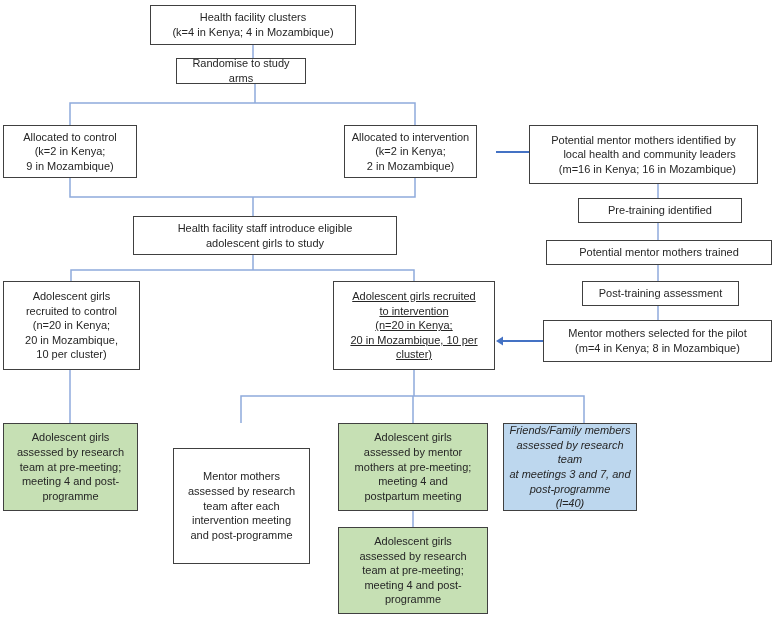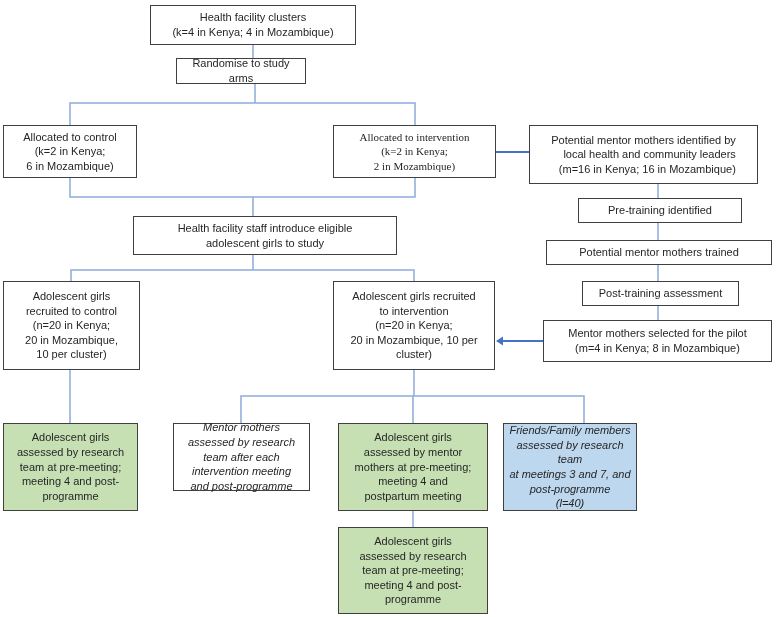--- a/index.html
+++ b/index.html
@@ -33,31 +33,31 @@
     color: var(--text, #262626);
     white-space: pre-line;
     padding: 2px 4px;
   }
   .node.green { background: var(--green-fill, #c6e0b4); }
   .node.blue  { background: var(--blue-fill, #bdd7ee); }
 
   #n1  { left:150px; top:5px;   width:206px; height:40px; }
   #n2  { left:176px; top:58px;  width:130px; height:26px; }
   #n3  { left:3px;   top:125px; width:134px; height:53px; }
-  #n4  { left:333px; top:125px; width:163px; height:53px;font-family:Liberation Serif, serif; }
+  #n4  { left:344px; top:125px; width:133px; height:53px; }
   #n5  { left:529px; top:125px; width:229px; height:59px;text-align:right; }
   #n6  { left:578px; top:198px; width:164px; height:25px; }
   #n7  { left:546px; top:240px; width:226px; height:25px; }
   #n8  { left:582px; top:281px; width:157px; height:25px; }
   #n9  { left:543px; top:320px; width:229px; height:42px; }
   #n10 { left:133px; top:216px; width:264px; height:39px; }
   #n11 { left:3px;   top:281px; width:137px; height:89px; }
-  #n12 { left:333px; top:281px; width:162px; height:89px; }
+  #n12 { left:333px; top:281px; width:162px; height:89px;text-decoration:underline; }
   #n13 { left:3px;   top:423px; width:135px; height:88px; }
-  #n14 { left:173px; top:423px; width:137px; height:68px;font-style:italic; }
+  #n14 { left:173px; top:448px; width:137px; height:116px; }
   #n15 { left:338px; top:423px; width:150px; height:88px; }
   #n16 { left:503px; top:423px; width:134px; height:88px;font-style:italic; }
   #n17 { left:338px; top:527px; width:150px; height:87px; }
 </style>
 </head>
 <body>
 
 <div id="stage">
 
   <svg id="connector-layer" viewBox="0 0 778 617" xmlns="http://www.w3.org/2000/svg">
@@ -78,21 +78,21 @@
 
     <path class="conn-arrow" d="M543 341 H503"></path>
     <polygon class="arrow-head" points="503,336.5 496,341 503,345.5"></polygon>
   </svg>
 
   <div class="node" id="n1">Health facility clusters
 (k=4 in Kenya; 4 in Mozambique)</div>
   <div class="node" id="n2">Randomise to study arms</div>
   <div class="node" id="n3">Allocated to control
 (k=2 in Kenya;
-6 in Mozambique)</div>
+9 in Mozambique)</div>
   <div class="node" id="n4">Allocated to intervention
 (k=2 in Kenya;
 2 in Mozambique)</div>
   <div class="node" id="n5">Potential mentor mothers identified by
 local health and community leaders
 (m=16 in Kenya; 16 in Mozambique)</div>
   <div class="node" id="n6">Pre-training identified</div>
   <div class="node" id="n8">Post-training assessment</div>
   <div class="node" id="n7">Potential mentor mothers trained</div>
   <div class="node" id="n9">Mentor mothers selected for the pilot

